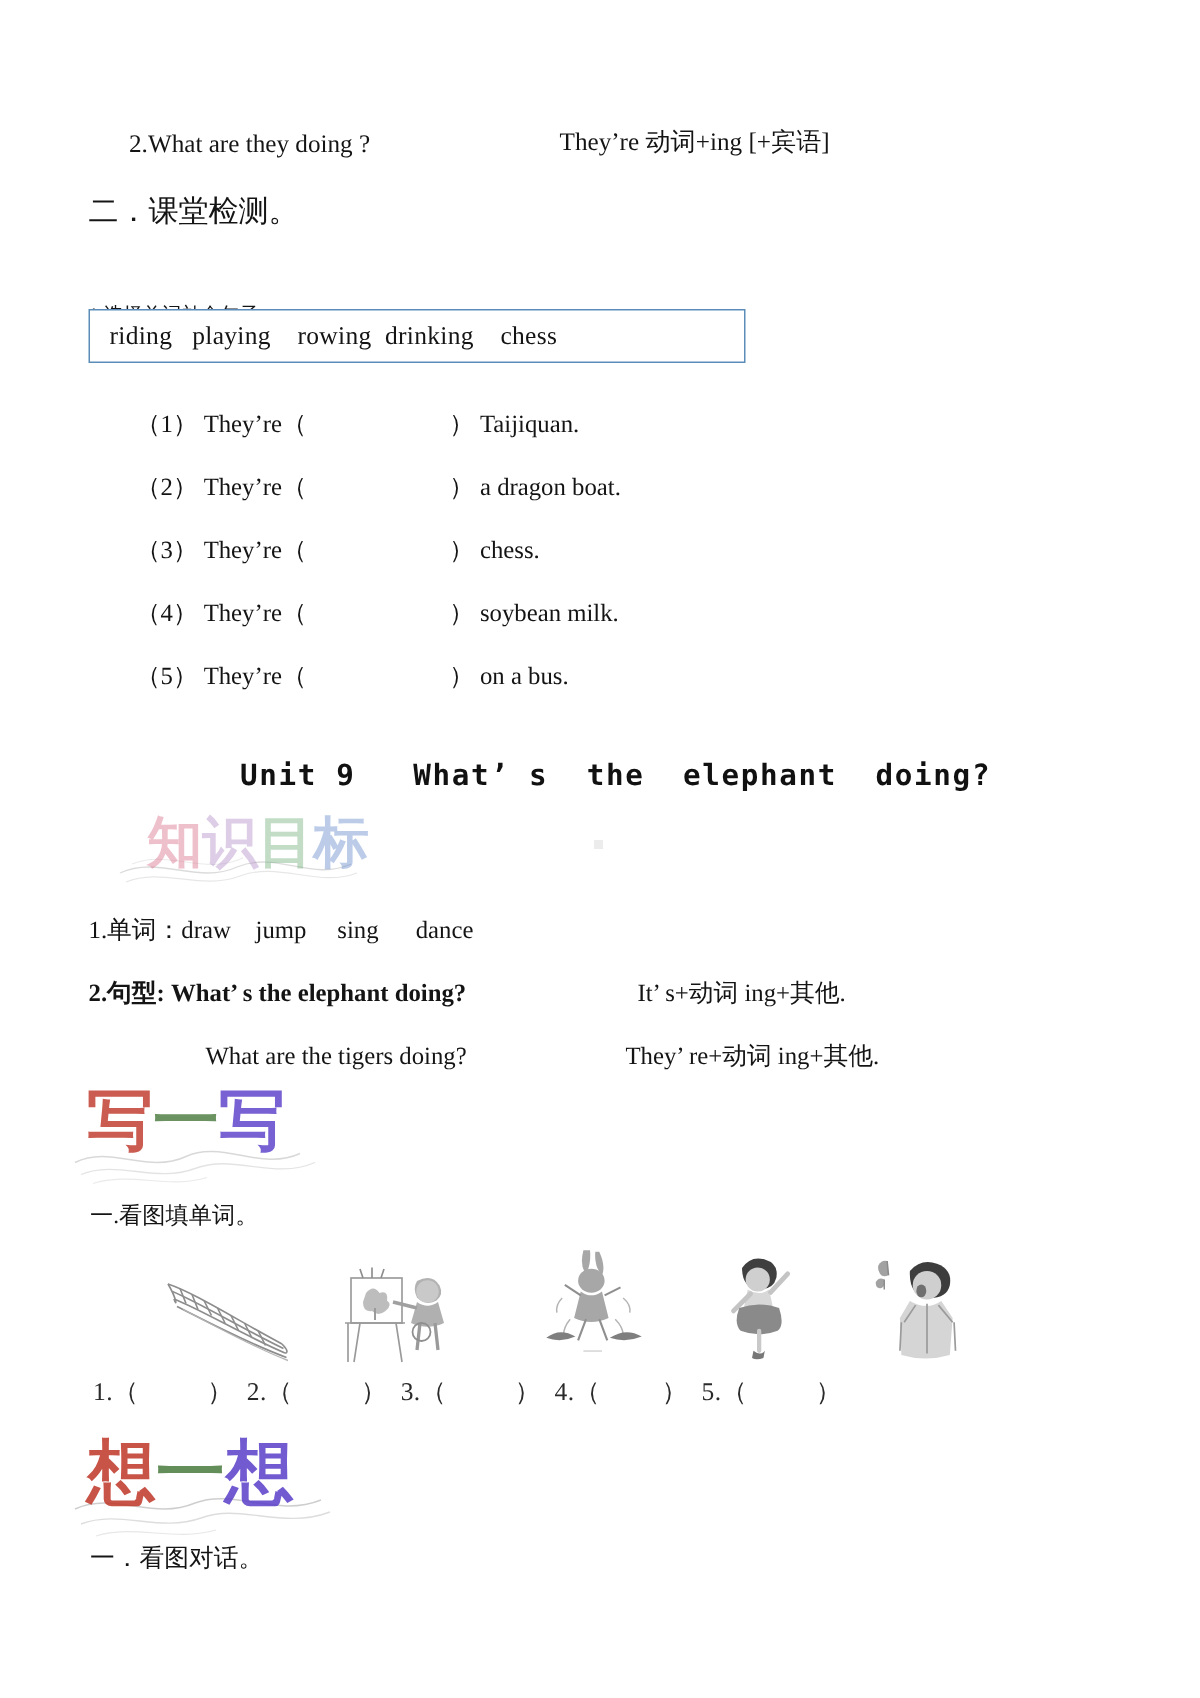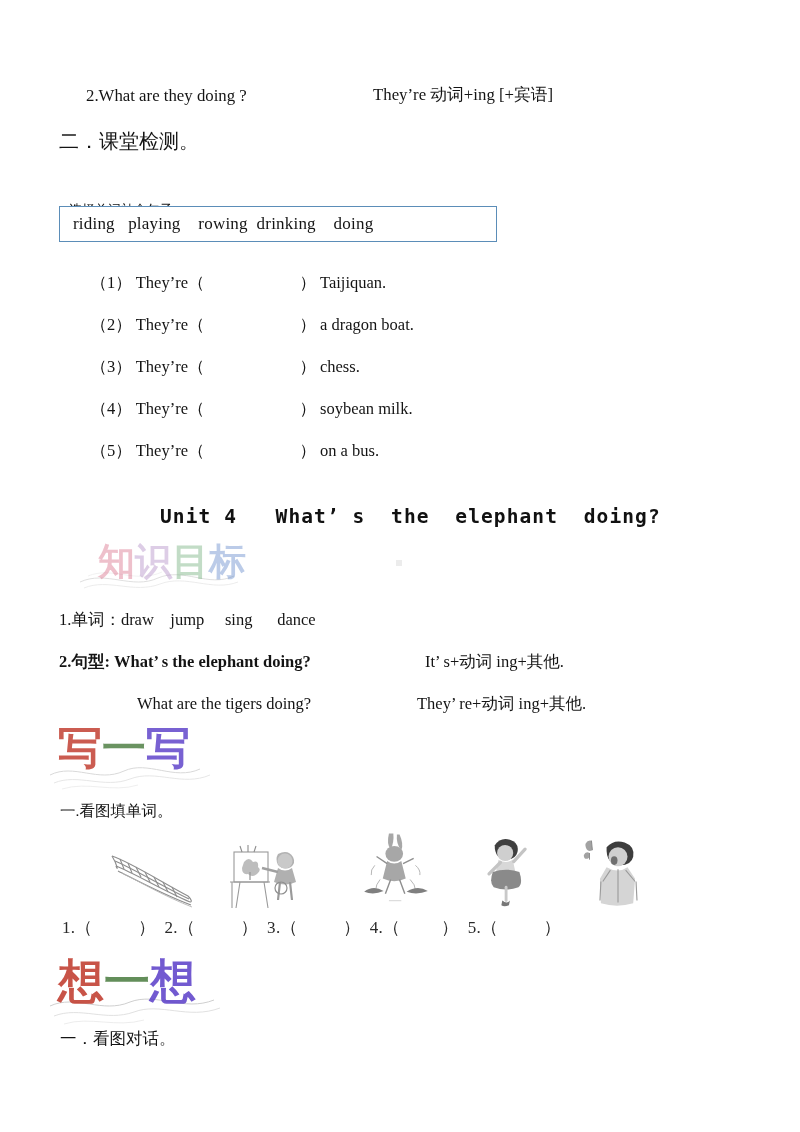--- a/index.html
+++ b/index.html
@@ -126,21 +126,21 @@
 <div class="page">
 
   <div class="row serif" style="left:86px; top:88px; font-size:16.8px;">2.What are they doing ?</div>
   <div class="row serif" style="left:373px; top:87px; font-size:16.8px;">They’re 动词+ing [+宾语]</div>
 
   <div class="row serif" style="left:59px; top:131px; font-size:20px;text-align:right;">二．课堂检测。</div>
 
   <div class="row serif" style="left:59px; top:172px; font-size:13px;margin-top:31px;">1.选择单词补全句子</div>
 
   <div class="wordbox"></div>
-  <div class="wordbox-inner">riding   playing    rowing  drinking    doing</div>
+  <div class="wordbox-inner">riding   playing    rowing  drinking    chess</div>
 
   <div class="row serif" style="left:74px; top:258px;">
     <span>（1）</span><span style="display:inline-block;width:4px"></span><span>They’re（</span><span style="display:inline-block;width:95px"></span><span>）</span><span style="display:inline-block;width:4px"></span><span>Taijiquan.</span>
   </div>
 
   <div class="row serif" style="left:74px; top:300px;">
     <span>（2）</span><span style="display:inline-block;width:4px"></span><span>They’re（</span><span style="display:inline-block;width:95px"></span><span>）</span><span style="display:inline-block;width:4px"></span><span>a dragon boat.</span>
   </div>
 
   <div class="row serif" style="left:74px; top:342px;text-align:right;">
@@ -148,21 +148,21 @@
   </div>
 
   <div class="row serif" style="left:74px; top:384px;">
     <span>（4）</span><span style="display:inline-block;width:4px"></span><span>They’re（</span><span style="display:inline-block;width:95px"></span><span>）</span><span style="display:inline-block;width:4px"></span><span>soybean milk.</span>
   </div>
 
   <div class="row serif" style="left:74px; top:426px;">
     <span>（5）</span><span style="display:inline-block;width:4px"></span><span>They’re（</span><span style="display:inline-block;width:95px"></span><span>）</span><span style="display:inline-block;width:4px"></span><span>on a bus.</span>
   </div>
 
-  <div class="unit-title">Unit 4   What’ s  the  elephant  doing?</div>
+  <div class="unit-title">Unit 9   What’ s  the  elephant  doing?</div>
 
   <svg class="swoosh" style="left:78px; top:560px; width:175px; height:36px;" viewBox="0 0 175 36">
     <path d="M2,22 C28,10 54,30 80,18 C106,7 130,28 156,16" fill="none" stroke="#b9b9b9" stroke-width="0.9"></path>
     <path d="M6,28 C30,18 56,34 82,24 C108,14 134,32 160,22" fill="none" stroke="#cfcfcf" stroke-width="0.8"></path>
     <path d="M10,16 C34,6 58,24 84,12" fill="none" stroke="#d8d8d8" stroke-width="0.7"></path>
   </svg>
   <div class="deco deco-knowledge">
     <span class="ch" style="color:#d96a86">知</span><span class="ch" style="color:#b08ac4">识</span><span class="ch" style="color:#6fae7a">目</span><span class="ch" style="color:#5f86c9">标</span>
   </div>
   <div class="tinymark"></div>

